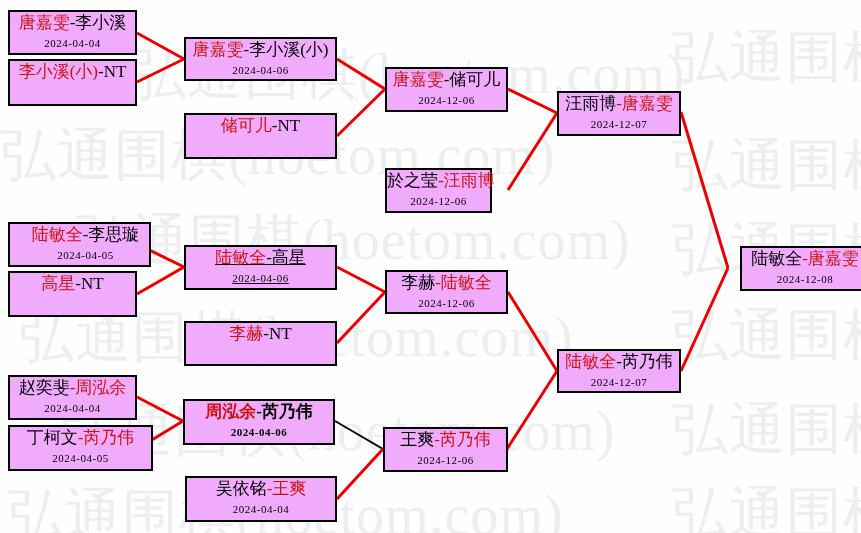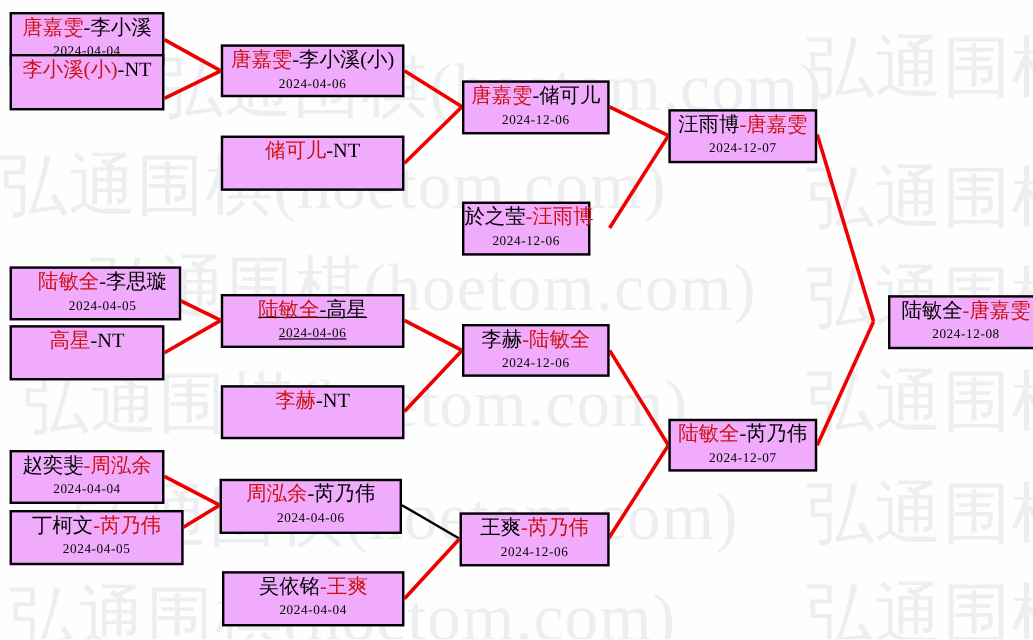--- a/index.html
+++ b/index.html
@@ -70,21 +70,21 @@
     <line class="lr" x1="137" y1="397" x2="183" y2="421"></line>
     <line class="lr" x1="137" y1="449" x2="183" y2="421"></line>
     <line class="lb" x1="335" y1="421" x2="383" y2="449"></line>
     <line class="lr" x1="337" y1="499" x2="383" y2="449"></line>
   </svg>
 
   <div class="box" style="left:8px;top:10px;width:129px;height:45px;">
     <div class="names"><span class="p1 win">唐嘉雯</span><span class="sep">-</span><span class="p2">李小溪</span></div>
     <div class="date">2024-04-04</div>
   </div>
-  <div class="box" style="left:8px;top:45px;width:129px;height:47px;">
+  <div class="box" style="left:8px;top:59px;width:129px;height:47px;">
     <div class="names"><span class="p1 win">李小溪(小)</span><span class="sep">-</span><span class="p2">NT</span></div>
     <div class="date"></div>
   </div>
   <div class="box" style="left:184px;top:37px;width:153px;height:44px;">
     <div class="names"><span class="p1 win">唐嘉雯</span><span class="sep">-</span><span class="p2">李小溪(小)</span></div>
     <div class="date">2024-04-06</div>
   </div>
   <div class="box" style="left:184px;top:113px;width:153px;height:46px;">
     <div class="names"><span class="p1 win">储可儿</span><span class="sep">-</span><span class="p2">NT</span></div>
     <div class="date"></div>
@@ -128,21 +128,21 @@
   </div>
 
   <div class="box" style="left:8px;top:375px;width:129px;height:45px;">
     <div class="names"><span class="p1">赵奕斐</span><span class="sep win">-</span><span class="p2 win">周泓余</span></div>
     <div class="date">2024-04-04</div>
   </div>
   <div class="box" style="left:8px;top:425px;width:145px;height:46px;">
     <div class="names"><span class="p1">丁柯文</span><span class="sep win">-</span><span class="p2 win">芮乃伟</span></div>
     <div class="date">2024-04-05</div>
   </div>
-  <div class="box" style="left:183px;top:399px;width:152px;height:46px;">
+  <div class="box" style="left:183px;top:399px;width:152px;height:46px;font-weight:bold;">
     <div class="names"><span class="p1 win">周泓余</span><span class="sep">-</span><span class="p2">芮乃伟</span></div>
     <div class="date">2024-04-06</div>
   </div>
   <div class="box" style="left:185px;top:476px;width:152px;height:46px;">
     <div class="names"><span class="p1">吴依铭</span><span class="sep win">-</span><span class="p2 win">王爽</span></div>
     <div class="date">2024-04-04</div>
   </div>
   <div class="box" style="left:383px;top:427px;width:125px;height:45px;">
     <div class="names"><span class="p1">王爽</span><span class="sep win">-</span><span class="p2 win">芮乃伟</span></div>
     <div class="date">2024-12-06</div>

